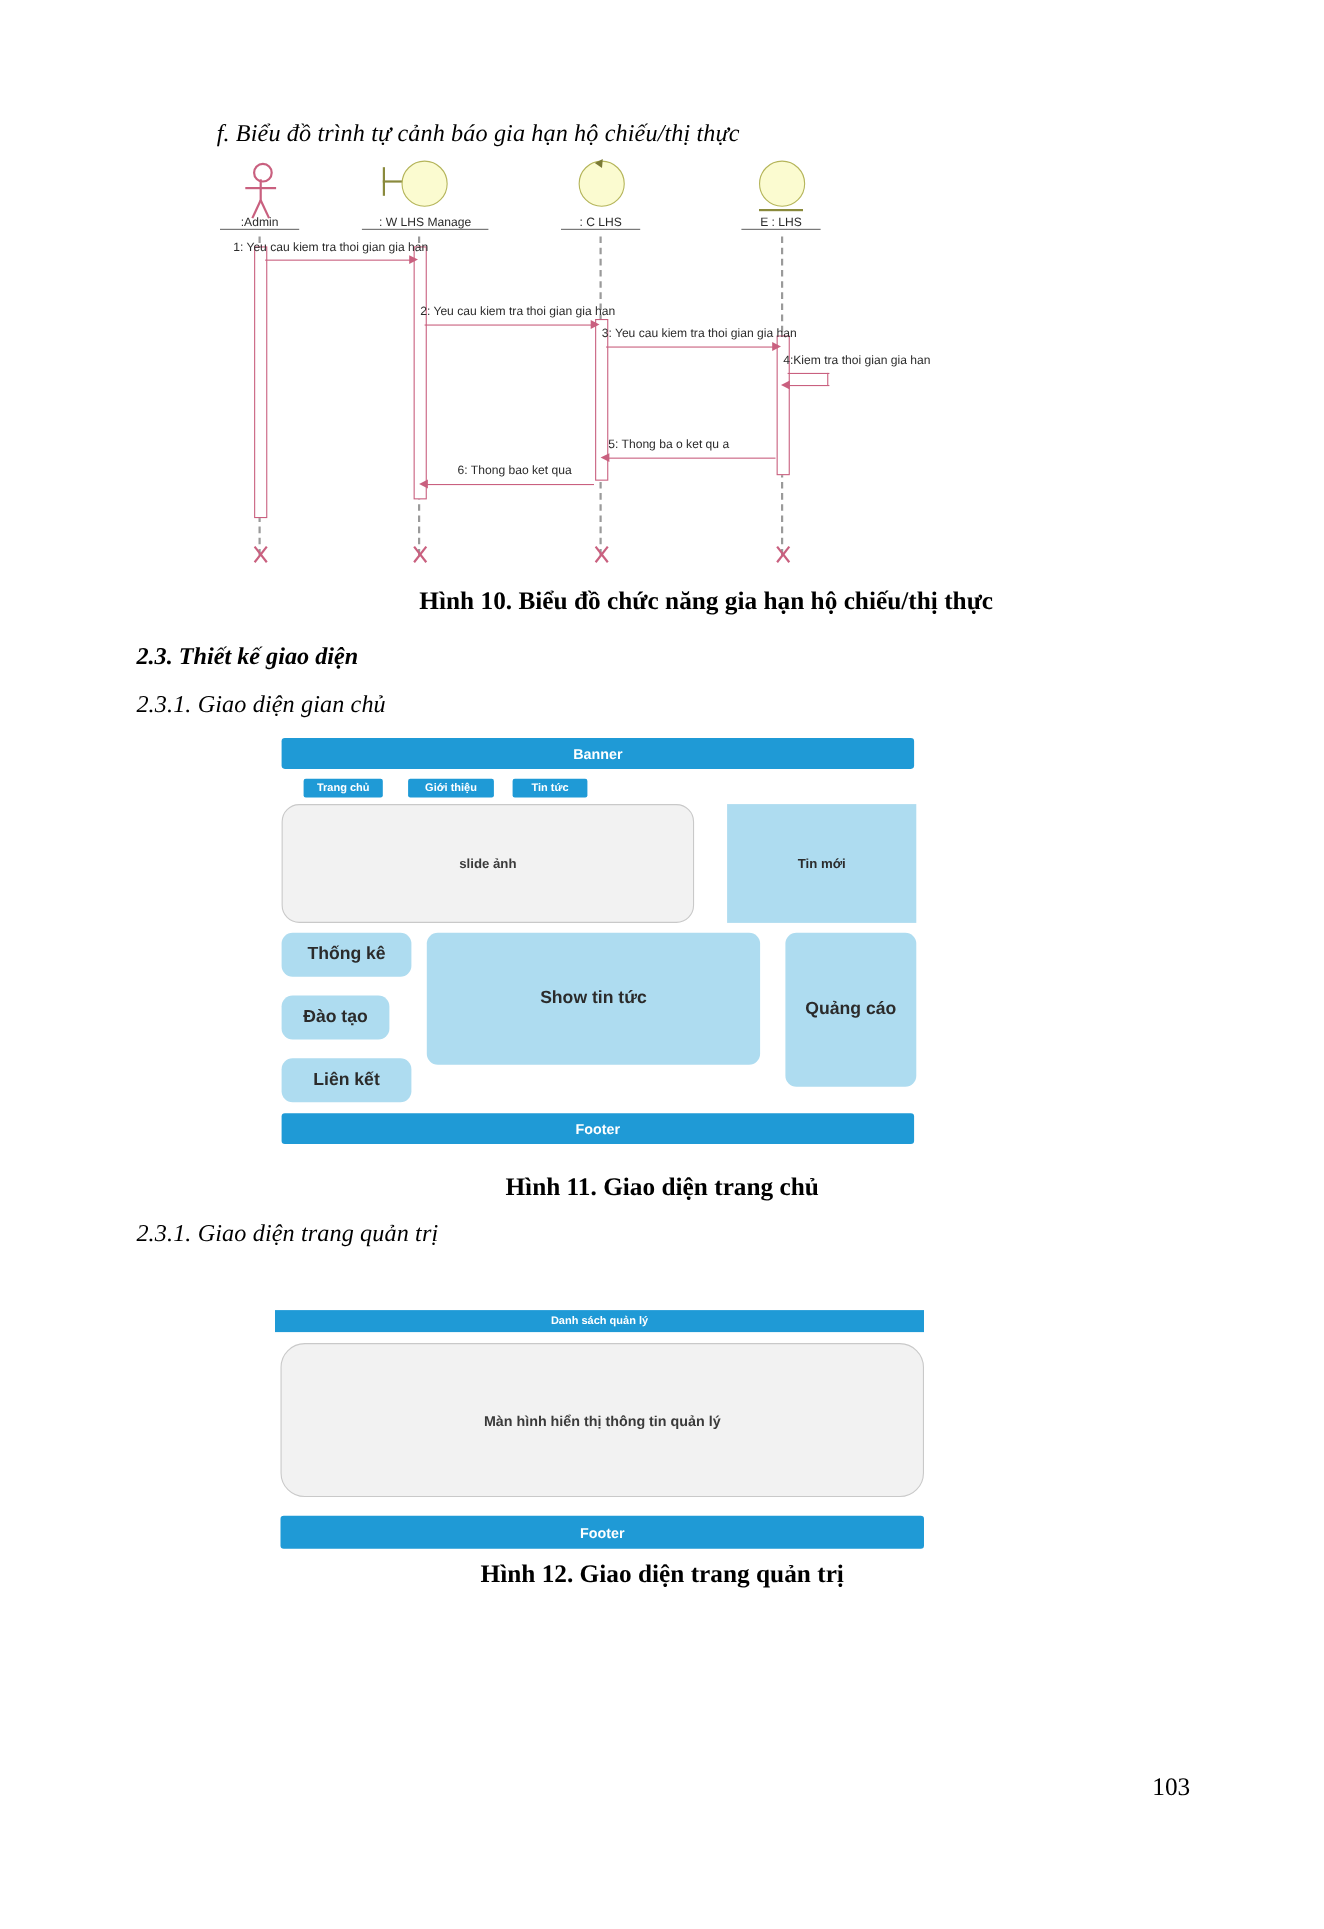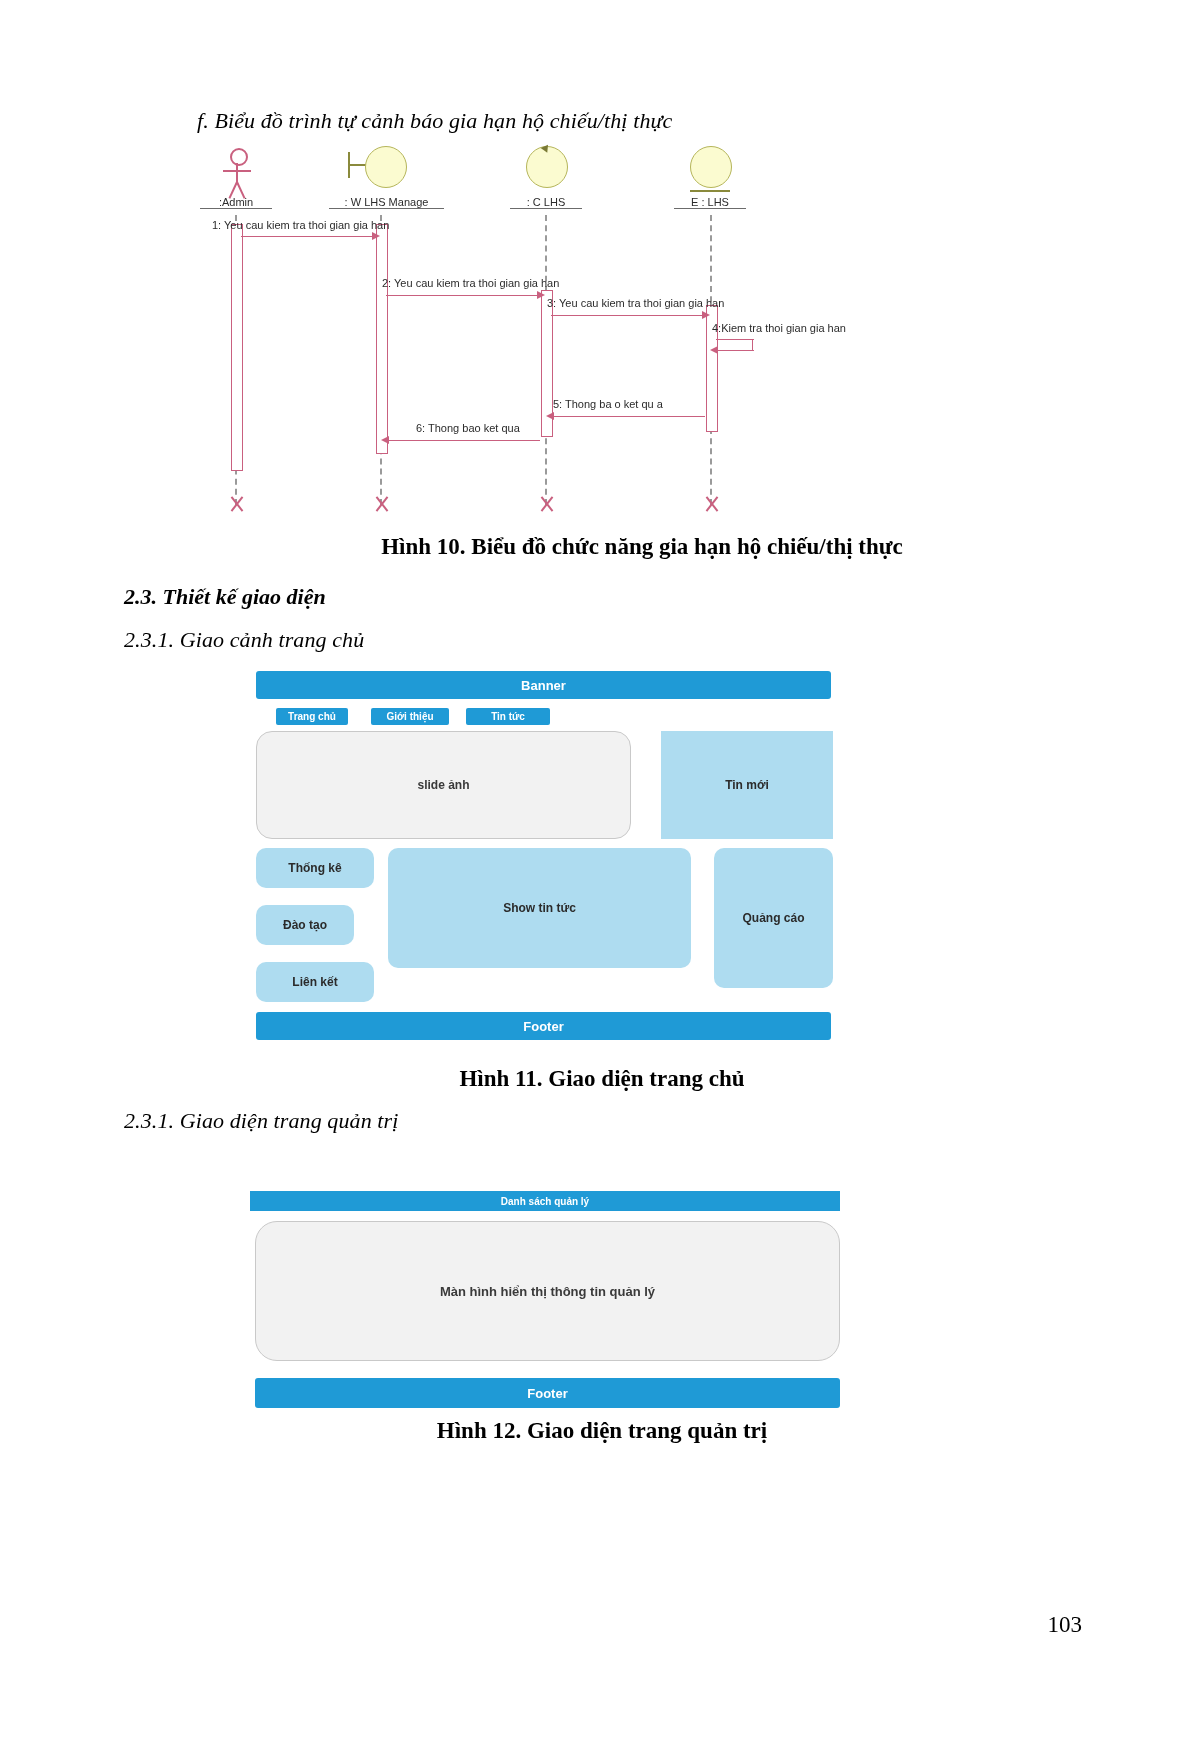--- a/index.html
+++ b/index.html
@@ -107,21 +107,21 @@
     font-family:"Liberation Sans", sans-serif;
     font-weight:bold;
     display:flex; align-items:center; justify-content:center;
     box-sizing:border-box;
     text-align:left;
   }
   .bar-blue { background:#1f9ad6; color:#ffffff; font-size:13px; border-radius:3px; }
   .nav-chip { background:#1f9ad6; color:#ffffff; font-size:10px; border-radius:2px; }
   .panel-grey { background:#f2f2f2; border:1px solid #c9c9c9; color:#3a3a3a; font-size:12px; border-radius:16px; }
   .panel-lightblue { background:#aedcf0; color:#2b2b2b; font-size:12px; }
-  .panel-lightblue-r { background:#aedcf0; color:#2b2b2b; font-size:12px; border-radius:10px; }
+  .panel-lightblue-r { background:#aedcf0; color:#2b2b2b; font-size:16px; border-radius:10px; }
 </style>
 </head>
 <body>
 
 <div class="page">
 
   <div class="heading-italic" style="left:197px; top:108px;">f. Biểu đồ trình tự cảnh báo gia hạn hộ chiếu/thị thực</div>
 
   <div id="seq-diagram">
 
@@ -193,29 +193,29 @@
     <div class="xmark" style="left:37px; top:355px;"></div>
     <div class="xmark" style="left:182px; top:355px;"></div>
     <div class="xmark" style="left:347px; top:355px;"></div>
     <div class="xmark" style="left:512px; top:355px;"></div>
   </div>
 
   <div class="caption c10" style="top:534px;">Hình 10. Biểu đồ chức năng gia hạn hộ chiếu/thị thực</div>
 
   <div class="heading-bolditalic" style="left:124px; top:584px;">2.3. Thiết kế giao diện</div>
 
-  <div class="heading-italic" style="left:124px; top:627px;">2.3.1. Giao cảnh trang chủ</div>
+  <div class="heading-italic" style="left:124px; top:627px;">2.3.1. Giao diện gian chủ</div>
 
   <div class="mock" style="left:256px; top:668px; width:580px; height:375px;">
 
     <div class="mock-box bar-blue" style="left:0px; top:3px; width:575px; height:28px;">Banner</div>
 
     <div class="mock-box nav-chip" style="left:20px; top:40px; width:72px; height:17px;">Trang chủ</div>
     <div class="mock-box nav-chip" style="left:115px; top:40px; width:78px; height:17px;">Giới thiệu</div>
-    <div class="mock-box nav-chip" style="left:210px; top:40px; width:84px; height:17px;">Tin tức</div>
+    <div class="mock-box nav-chip" style="left:210px; top:40px; width:68px; height:17px;">Tin tức</div>
 
     <div class="mock-box panel-grey" style="left:0px; top:63px; width:375px; height:108px;">slide ảnh</div>
 
     <div class="mock-box panel-lightblue" style="left:405px; top:63px; width:172px; height:108px;">Tin mới</div>
 
     <div class="mock-box panel-lightblue-r" style="left:0px; top:180px; width:118px; height:40px;">Thống kê</div>
     <div class="mock-box panel-lightblue-r" style="left:0px; top:237px; width:98px; height:40px;">Đào tạo</div>
     <div class="mock-box panel-lightblue-r" style="left:0px; top:294px; width:118px; height:40px;">Liên kết</div>
 
     <div class="mock-box panel-lightblue-r" style="left:458px; top:180px; width:119px; height:140px;">Quảng cáo</div>

